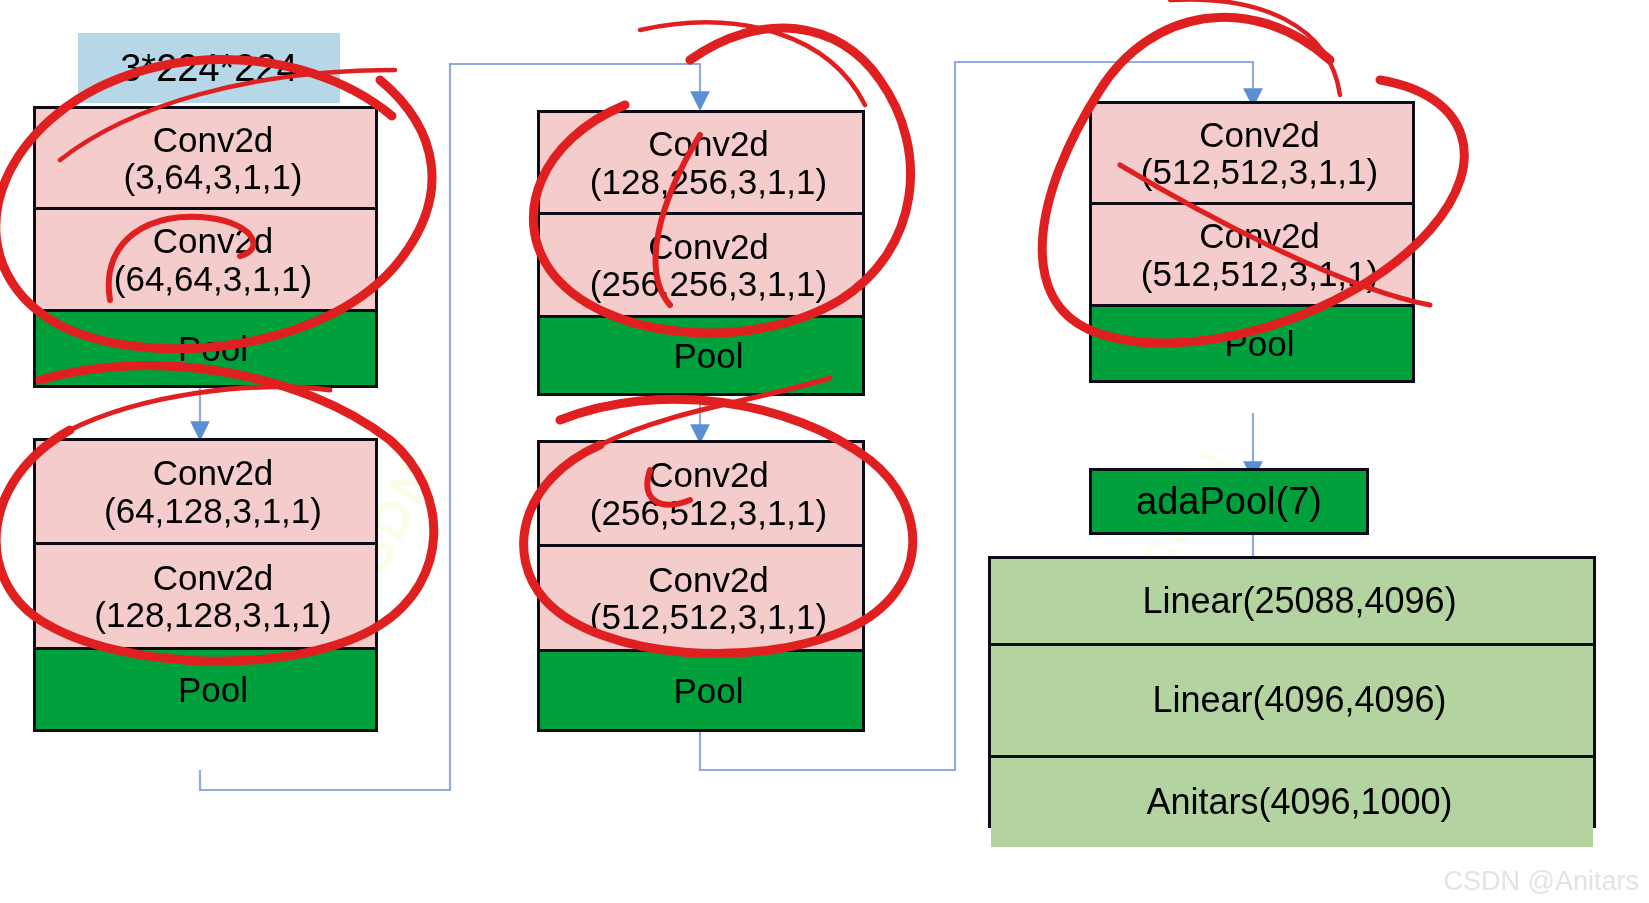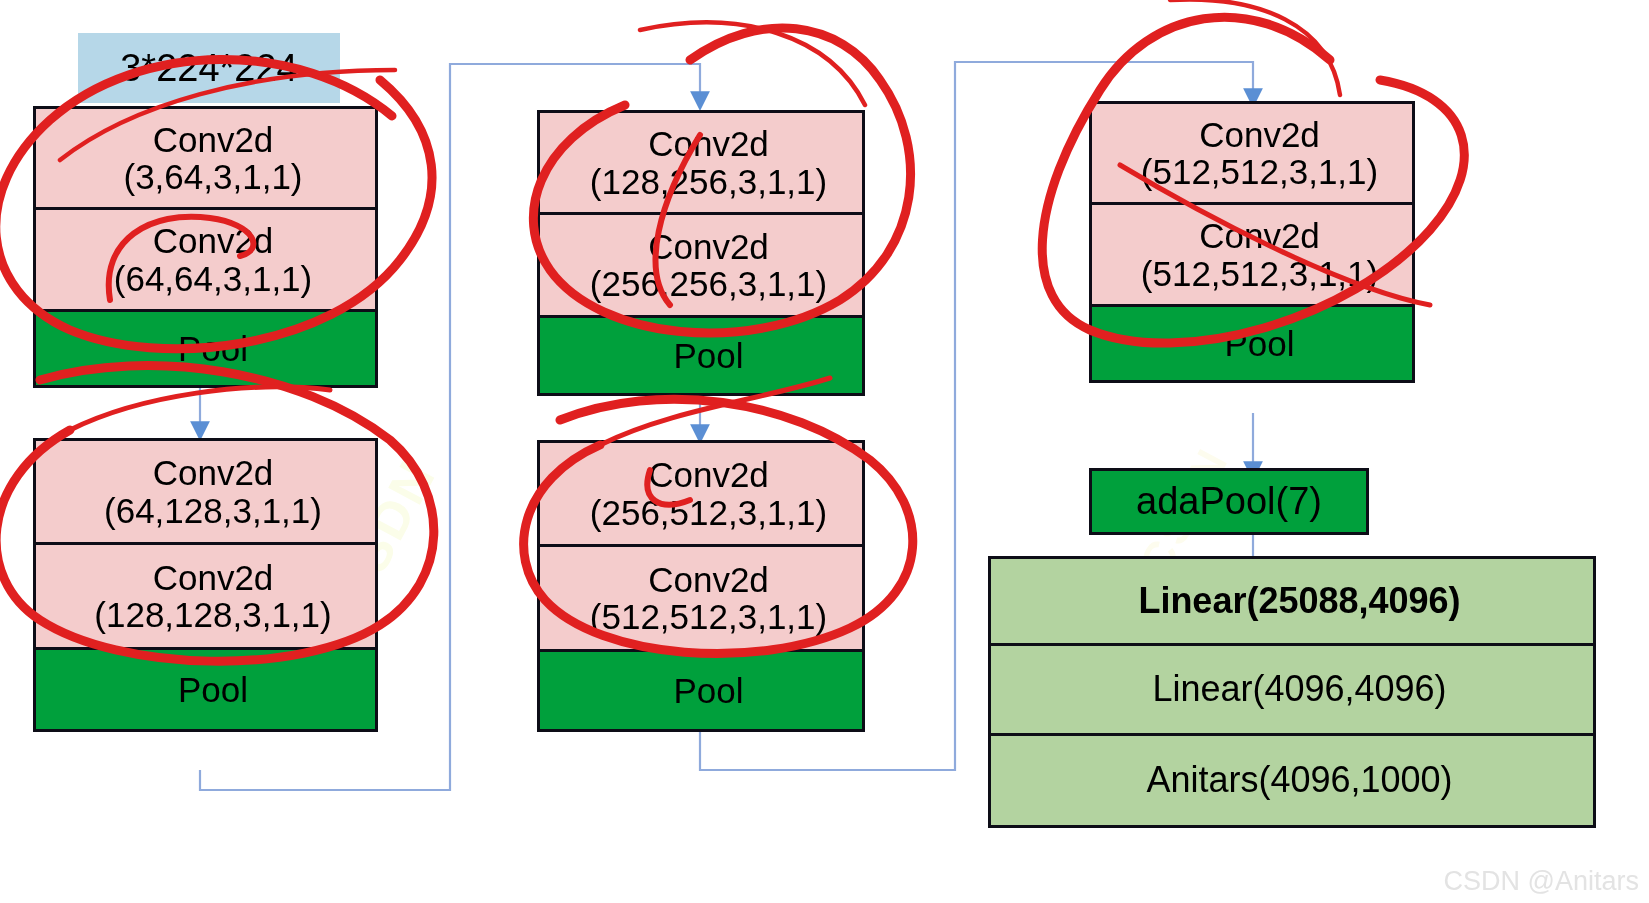--- a/index.html
+++ b/index.html
@@ -221,24 +221,24 @@
       <span>(512,512,3,1,1)</span>
     </div>
     <div class="cell pool" style="height:73px;">
       <span>Pool</span>
     </div>
   </div>
 
   <div class="adapool" style="left:1089px; top:468px; width:280px; height:67px;">adaPool(7)</div>
 
   <div class="block" style="left:988px; top:556px; width:608px; height:272px; background:#b3d3a0;">
-    <div class="cell linear" style="height:87px;font-weight:bold;">
+    <div class="cell linear" style="height:87px;">
       <span>Linear(25088,4096)</span>
     </div>
-    <div class="cell linear" style="height:90px;">
+    <div class="cell linear" style="height:112px;">
       <span>Linear(4096,4096)</span>
     </div>
     <div class="cell linear last" style="height:89px;">
       <span>Anitars(4096,1000)</span>
     </div>
   </div>
 
   <svg id="annotation" viewBox="0 0 1649 903" xmlns="http://www.w3.org/2000/svg">
     <g fill="none" stroke="#e02020" stroke-linecap="round" stroke-linejoin="round">
 

